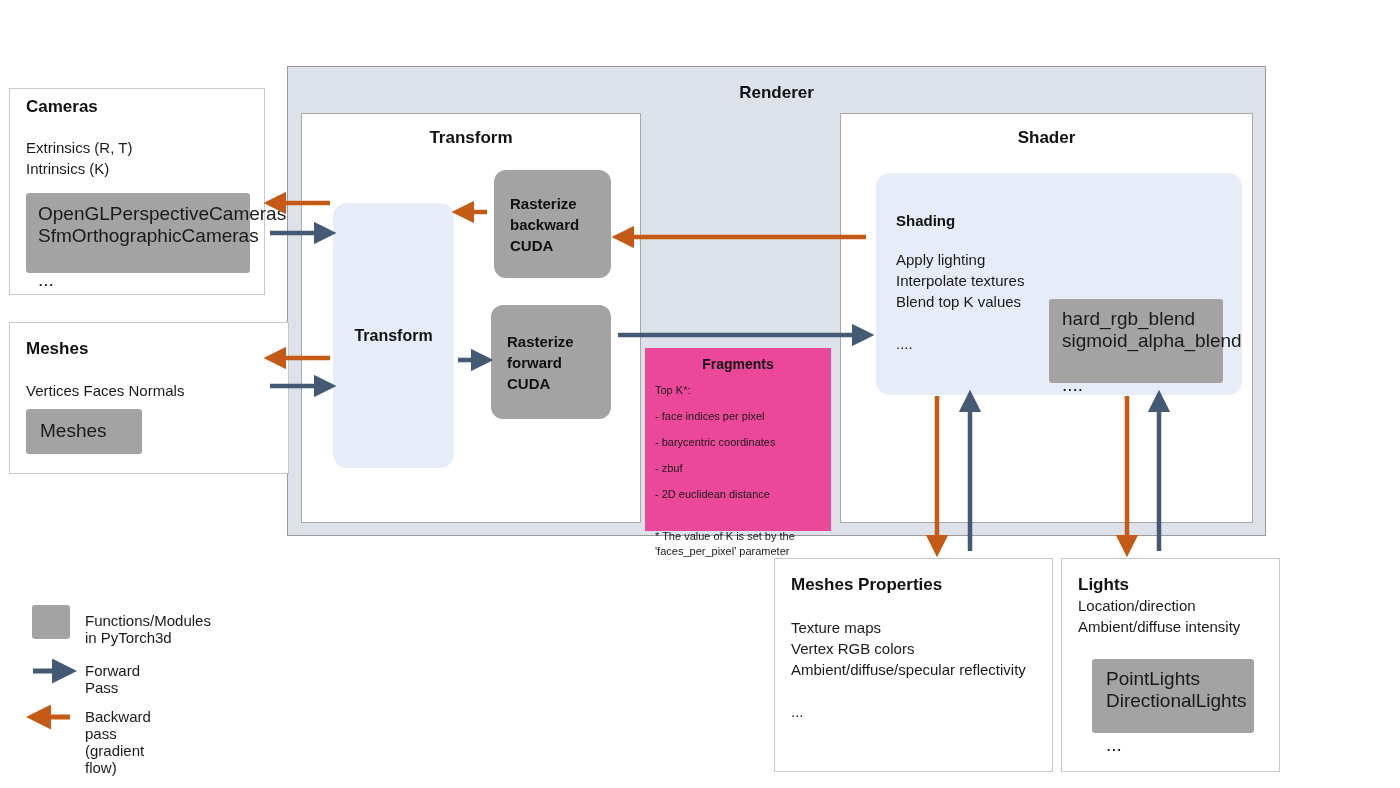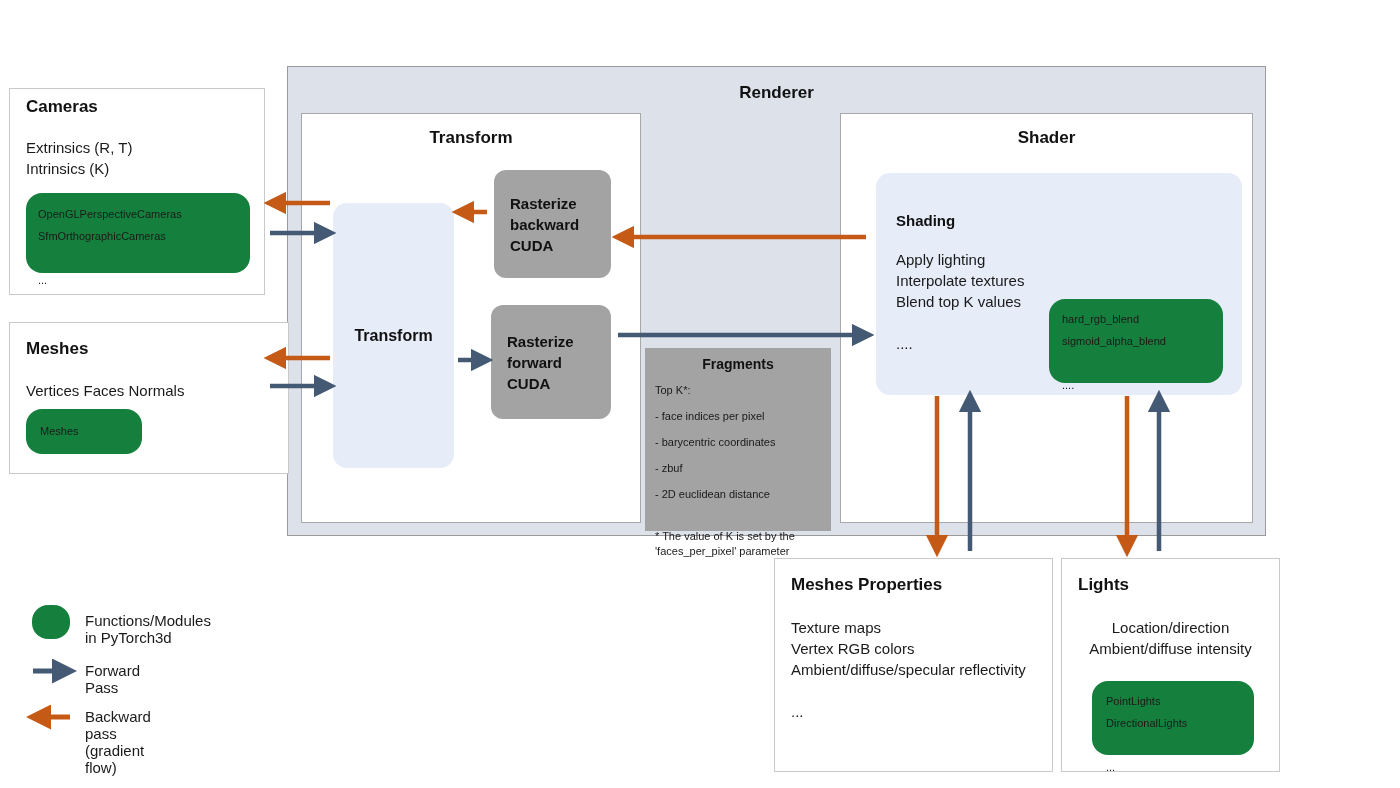--- a/index.html
+++ b/index.html
@@ -16,22 +16,22 @@
   }
   .card-title{
     font-weight:bold;font-size:17px;color:#111;
   }
   .card-text{
     font-size:15px;line-height:21px;color:#1a1a1a;white-space:pre-line;
   }
 
   
   .chip{
-    background:#15803d;border-radius:16px;
-    font-size:11px;line-height:22px;color:#1a1a1a;white-space:pre-line;
+    background:#a3a3a3;border-radius:3px;
+    font-size:19px;line-height:22px;color:#1a1a1a;white-space:pre-line;
     box-sizing:border-box;
   }
 
   
   #renderer-container{
     background:#dde1e9;border:1px solid #9a9a9a;
   }
   #renderer-title{
     position:absolute;top:16px;left:0;width:100%;text-align:center;
     font-weight:bold;font-size:17px;color:#111;
@@ -50,21 +50,21 @@
   }
   .greenblock{
     background:#a3a3a3;border-radius:12px;
     font-weight:bold;font-size:15px;line-height:21px;color:#111;
     display:flex;align-items:center;justify-content:flex-start;
     white-space:pre-line;
   }
 
   
   #fragments-box{
-    background:#a3a3a3;
+    background:#ec4899;
   }
   #fragments-title{
     text-align:center;font-weight:bold;font-size:14px;color:#111;
   }
   #fragments-body{
     font-size:11px;line-height:26px;color:#1a1a1a;white-space:pre-line;
   }
   #fragments-note{
     font-size:11px;line-height:15px;color:#1a1a1a;white-space:pre-line;
   }
@@ -151,21 +151,21 @@
   <div class="card-title">Meshes Properties</div>
   <div class="card-text" style="margin-top:22px;">Texture maps
 Vertex RGB colors
 Ambient/diffuse/specular reflectivity
 
 ...</div>
 </div>
 
 <div class="abs card" style="left:1061px;top:558px;width:219px;height:214px;padding:16px 16px 0 16px;">
   <div class="card-title">Lights</div>
-  <div class="card-text" style="margin-top:22px;text-align:center;">Location/direction
+  <div class="card-text" style="">Location/direction
 Ambient/diffuse intensity</div>
   <div class="chip" style="margin-top:22px;margin-left:14px;width:162px;height:74px;padding:9px 0 0 14px;"><span>PointLights
 DirectionalLights
 
 ...</span></div>
 </div>
 
 <svg class="abs" style="left:0;top:0;width:1400px;height:788px;pointer-events:none;">
   <defs>
     <marker id="fwd-head" markerWidth="5" markerHeight="5" refX="3.6" refY="2.5" orient="auto">

